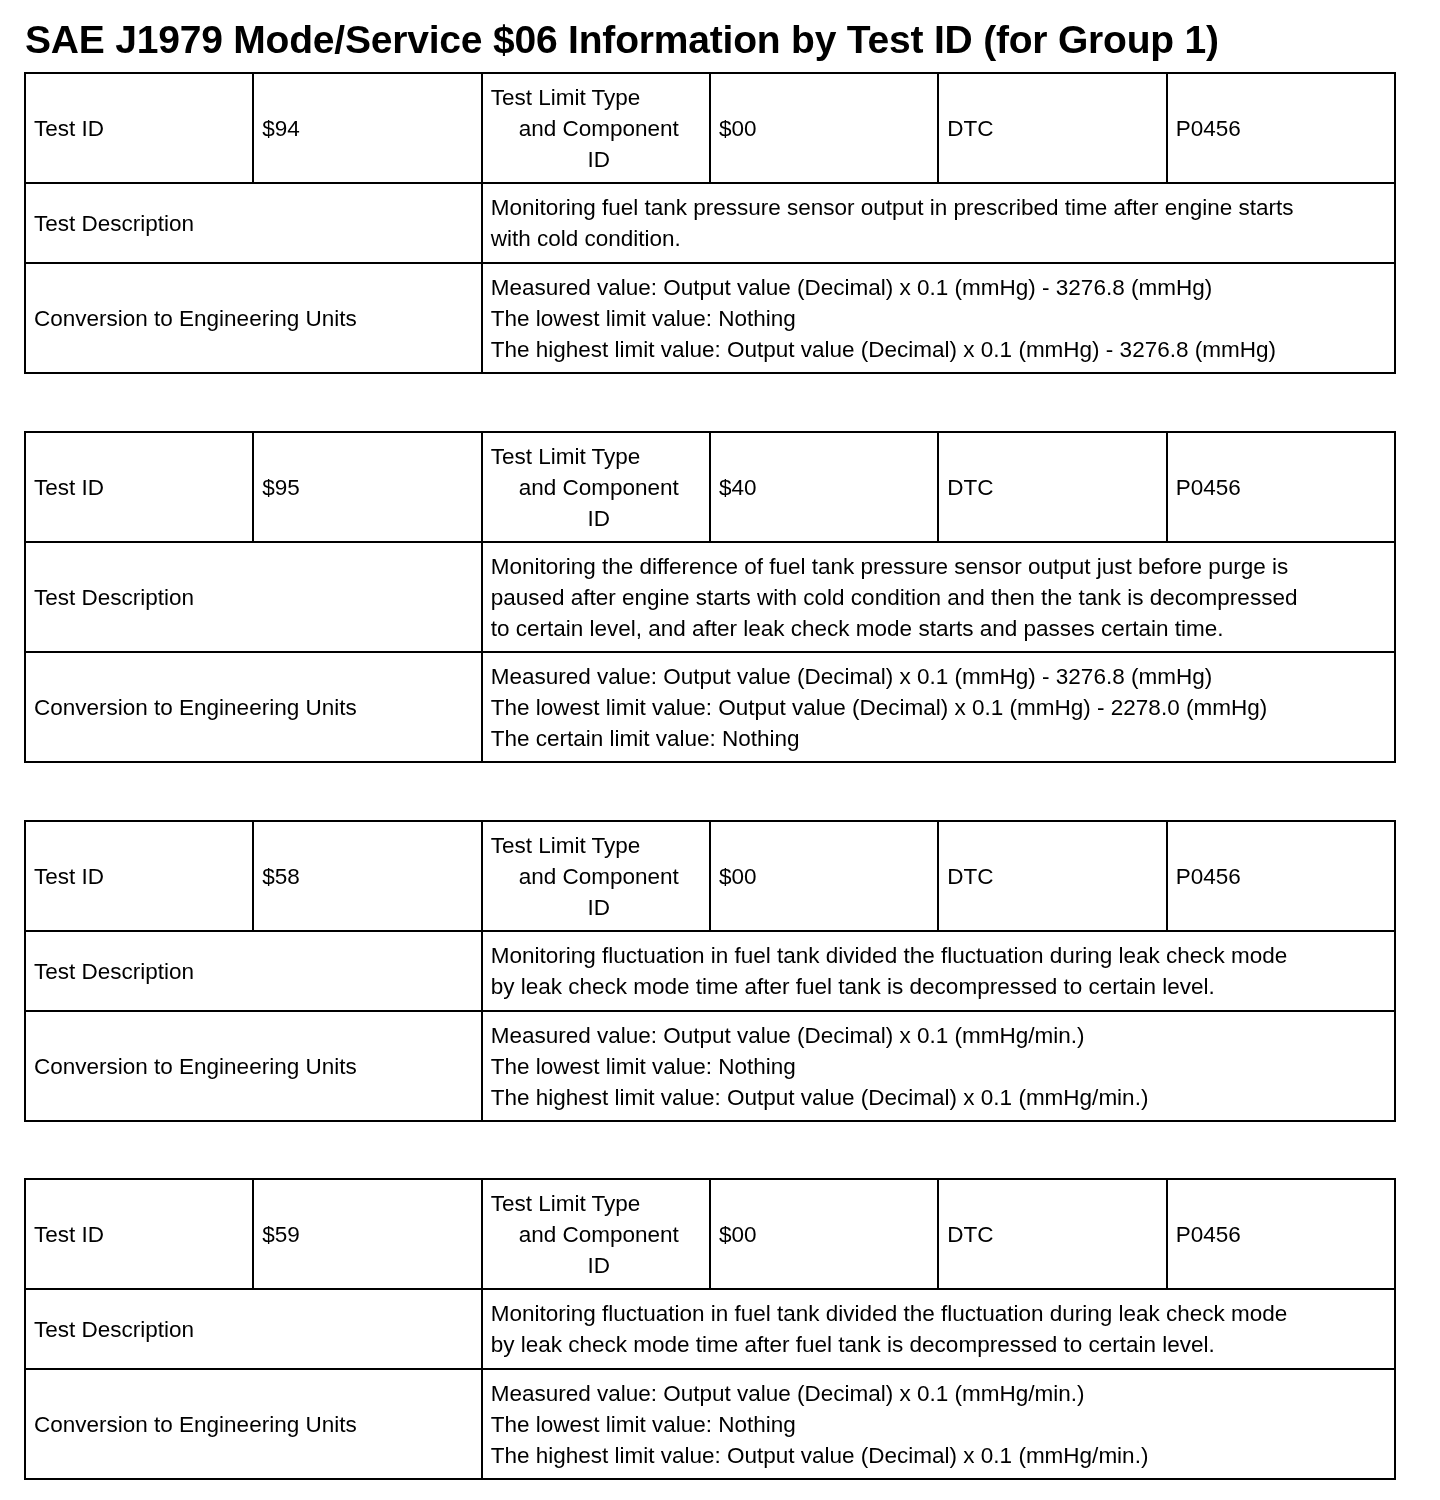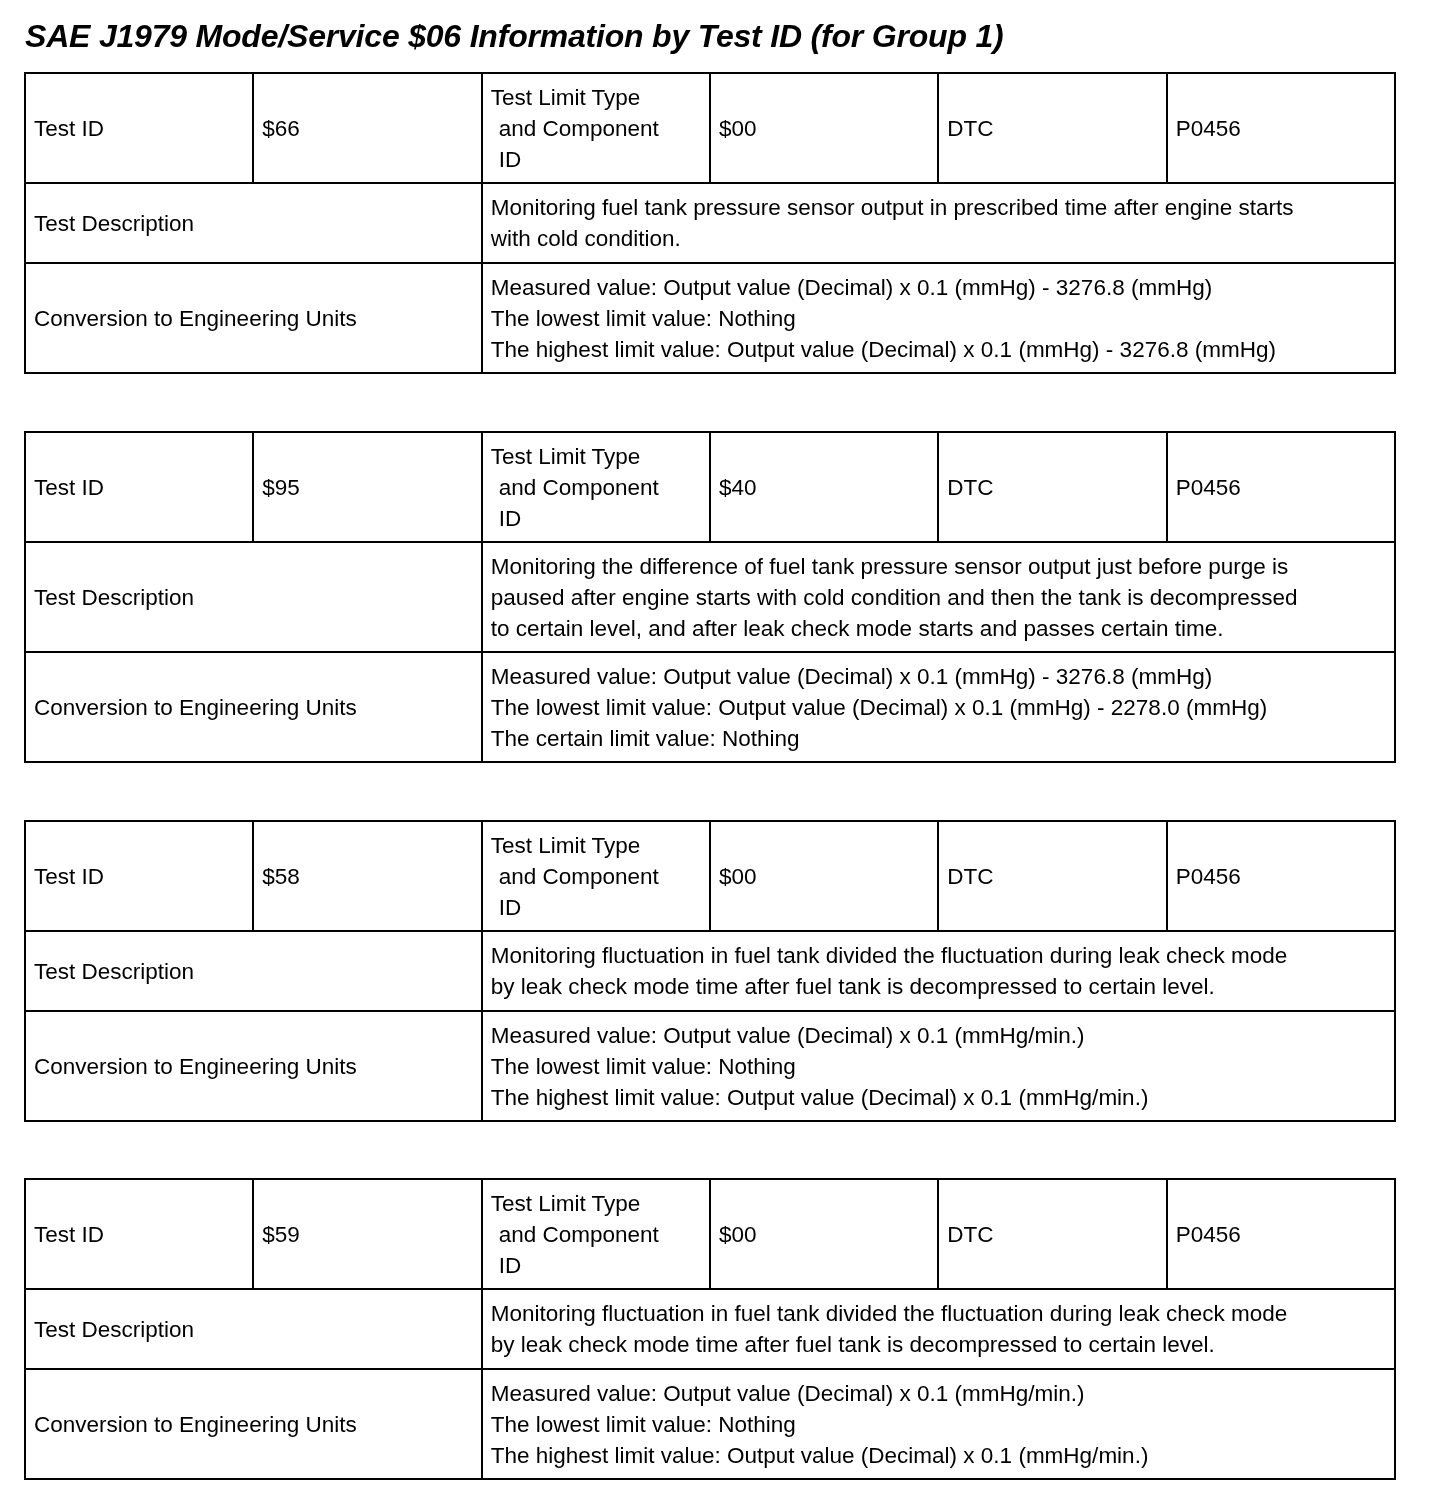--- a/index.html
+++ b/index.html
@@ -13,25 +13,24 @@
       position: relative;
       font-family: "Liberation Sans", sans-serif;
       color: #000000;
       overflow: hidden;
     }
     .page-title {
       position: absolute;
       left: 25px;
       top: 18px;
       margin: 0;
-      font-size: 32px;
+      font-size: 39px;
       font-weight: bold;
       letter-spacing: -0.2px;
       white-space: nowrap;
-      font-style: italic;
     }
     .test-table {
       position: absolute;
       left: 24px;
       width: 1370px;
       border-collapse: collapse;
       table-layout: fixed;
       font-size: 22.5px;
       line-height: 31px;
     }
@@ -40,21 +39,21 @@
       padding: 0 10px 0 8px;
       vertical-align: middle;
       text-align: left;
       overflow: hidden;
     }
     .test-table col { width: 228.33px; }
     .row-head td { height: 108px; }
     .row-desc-2 td { height: 78px; }
     .row-desc-3 td { height: 108px; }
     .row-conv td { height: 108px; }
-    .limit-label .indent { padding-left: 8px; display: block; }
+    .limit-label .indent { padding-left: 8px; display: block; text-align: center; }
     .limit-label .l1 { display: block; }
     .line { display: block; white-space: nowrap; }
     .desc-text { display: block; }
     #t0 { top: 72px; }
     #t1 { top: 431px; }
     #t2 { top: 820px; }
     #t3 { top: 1178px; }
   </style>
 </head>
 <body>
@@ -66,21 +65,21 @@
       <col>
       <col>
       <col>
       <col>
       <col>
       <col>
     </colgroup>
   <tbody>
       <tr class="row-head">
     <td>Test ID</td>
-    <td>$66</td>
+    <td>$94</td>
     <td class="limit-label">
       <span class="l1">Test Limit Type</span>
       <span class="indent">and Component</span>
       <span class="indent">ID</span>
     </td>
     <td>$00</td>
     <td>DTC</td>
     <td>P0456</td>
   </tr>
   <tr class="row-desc-2">

